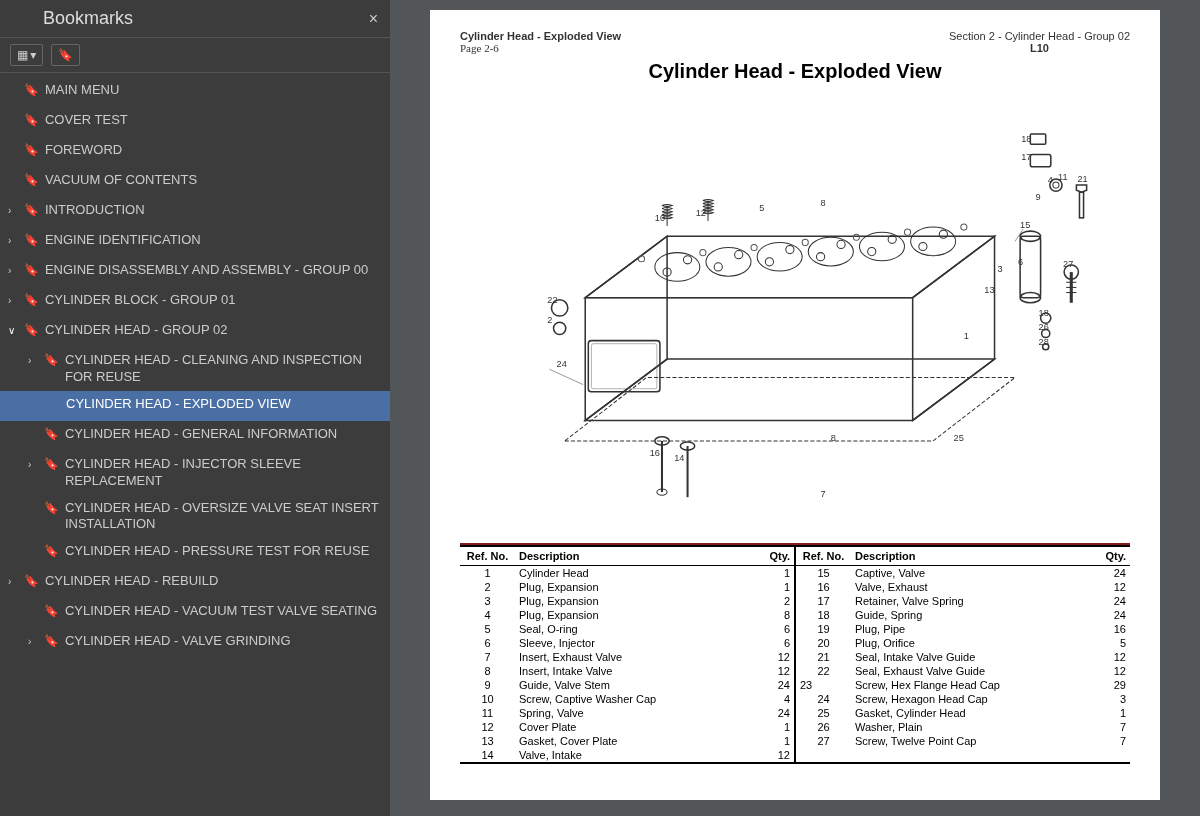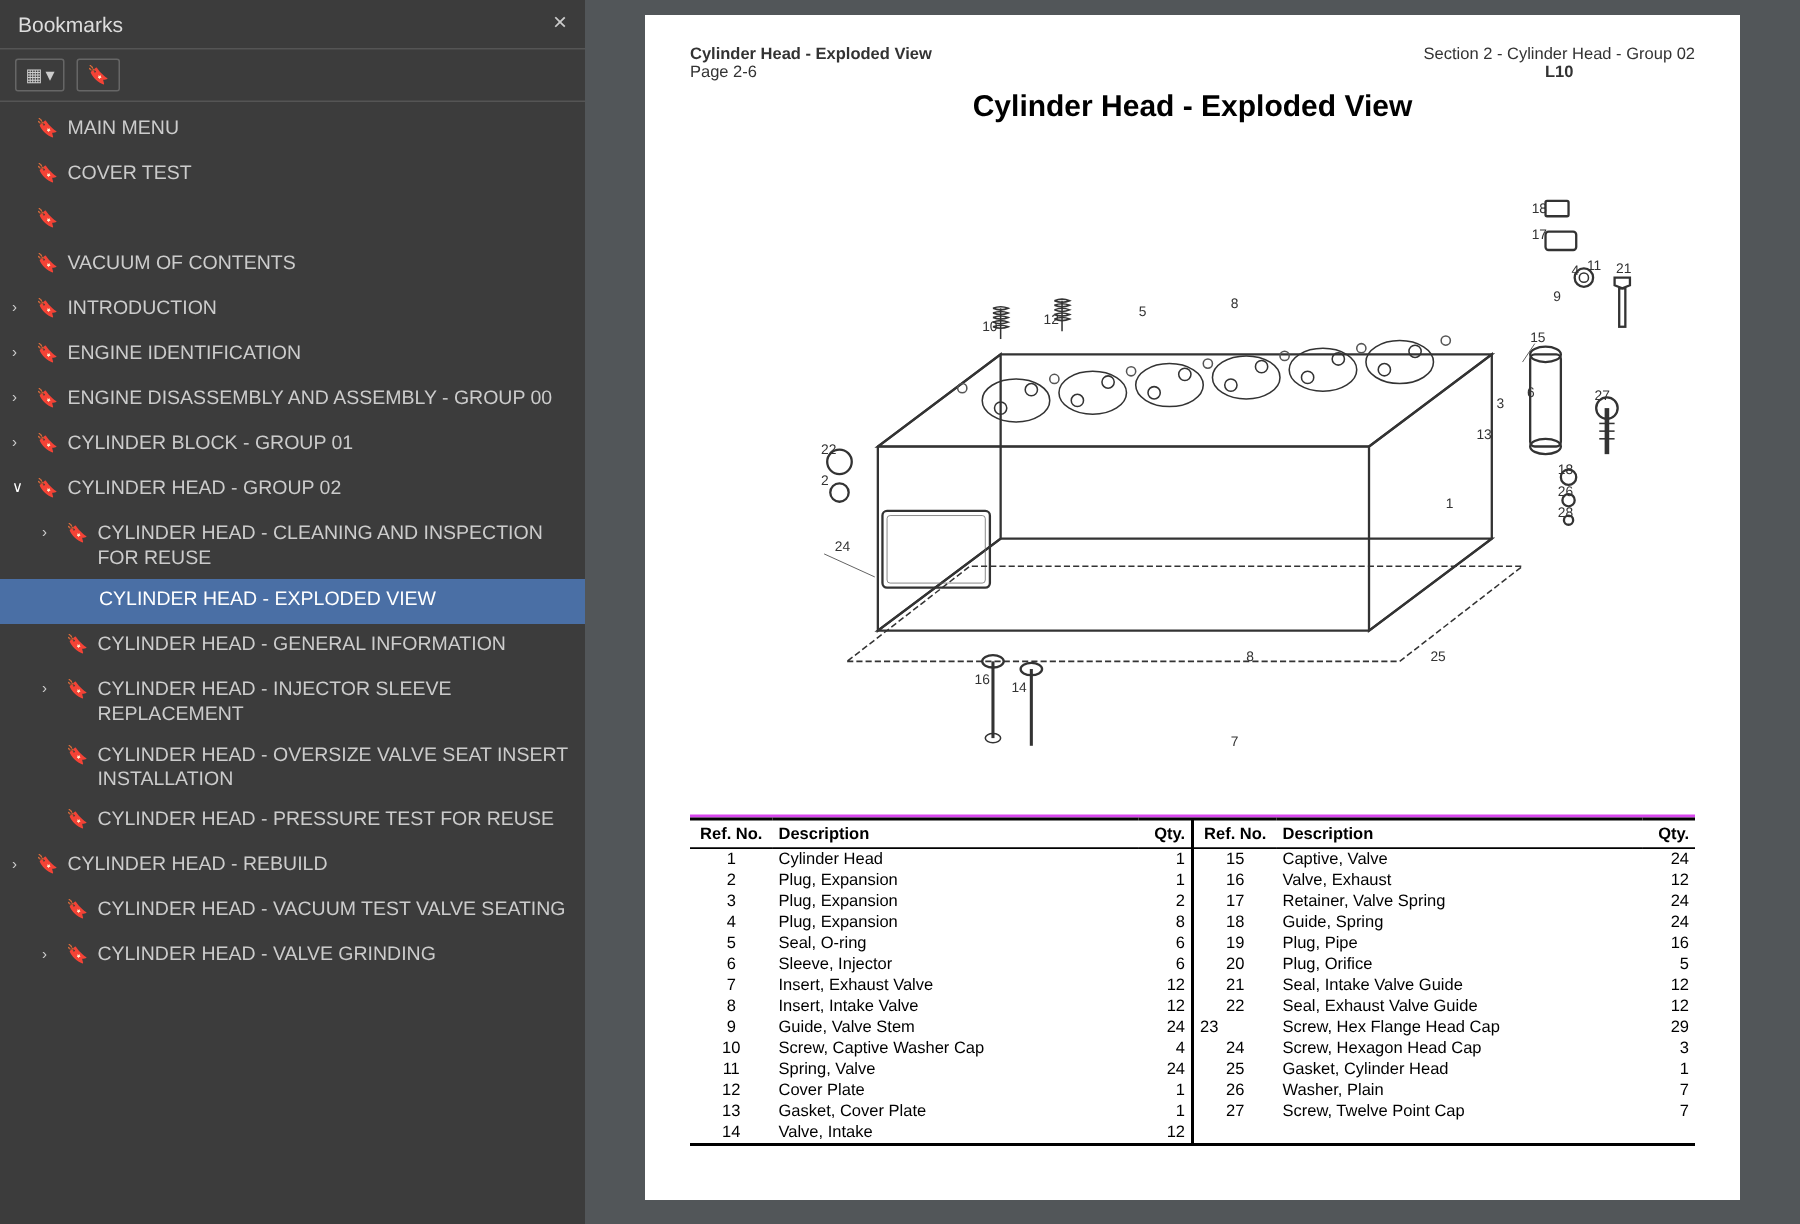--- a/index.html
+++ b/index.html
@@ -29,22 +29,23 @@
       align-items: center;
       justify-content: space-between;
       padding: 8px 12px;
       background: #3c3c3c;
       border-bottom: 1px solid #555;
       flex-shrink: 0;
     }
 
     #bookmarks-title {
       color: #ddd;
-      font-size: 14px;
+      font-size: 18px;
       font-weight: normal;
+      margin-left: 31px;
     }
 
     #close-btn {
       color: #ccc;
       font-size: 16px;
       cursor: pointer;
       background: none;
       border: none;
       line-height: 1;
     }
@@ -178,21 +179,21 @@
       position: relative;
       margin-bottom: 10px;
     }
 
     #diagram-area svg {
       width: 100%;
       height: 100%;
     }
 
     #parts-table-container {
-      border-top: 2px solid #d946ef;
+      border-top: 2px solid #7f1d1d;
       border-bottom: 2px solid #000;
       margin-top: 4px;
     }
 
     .parts-grid {
       display: grid;
       grid-template-columns: 1fr 2px 1fr;
       width: 100%;
     }
 
@@ -251,20 +252,21 @@
 
     <div class="bookmark-item">
       <span class="expand-arrow"> </span>
       <span class="bookmark-icon">🔖</span>
       <span class="bookmark-label">COVER TEST</span>
     </div>
 
     <div class="bookmark-item">
       <span class="expand-arrow"> </span>
       <span class="bookmark-icon">🔖</span>
+      <span class="bookmark-label">FOREWORD</span>
     </div>
 
     <div class="bookmark-item">
       <span class="expand-arrow"> </span>
       <span class="bookmark-icon">🔖</span>
       <span class="bookmark-label">VACUUM OF CONTENTS</span>
     </div>
 
     <div class="bookmark-item">
       <span class="expand-arrow">›</span>
@@ -351,21 +353,21 @@
   </div>
 
 </div>
 
 <div id="doc-panel">
   <div id="doc-page">
 
     <div id="doc-header">
       <div>
         <div style="font-weight:bold;font-size:11px;">Cylinder Head - Exploded View</div>
-        <div style="font-size:11px;">Page 2-6</div>
+        <div style="font-size:11px;font-family:Liberation Serif, serif;">Page 2-6</div>
       </div>
       <div style="text-align:center;">
         <div style="font-size:11px;">Section 2 - Cylinder Head - Group 02</div>
         <div style="font-size:11px;font-weight:bold;">L10</div>
       </div>
     </div>
 
     <div id="doc-title">Cylinder Head - Exploded View</div>
 
     <div id="diagram-area">

